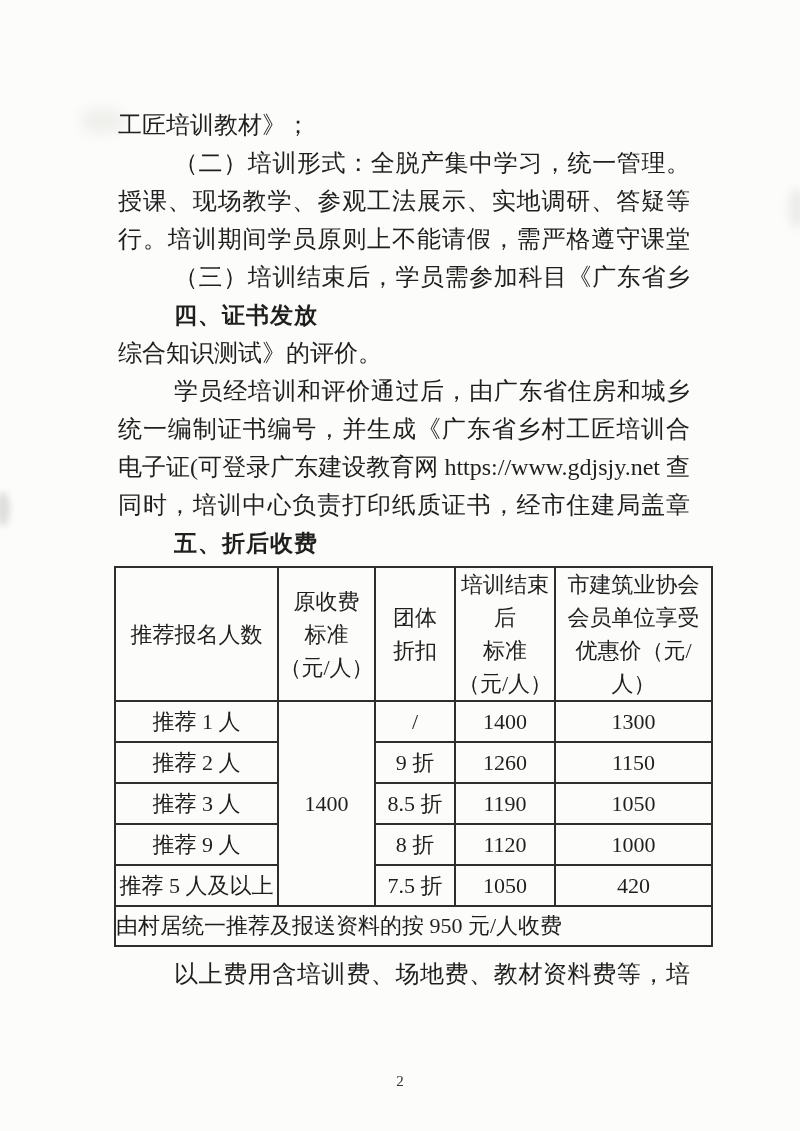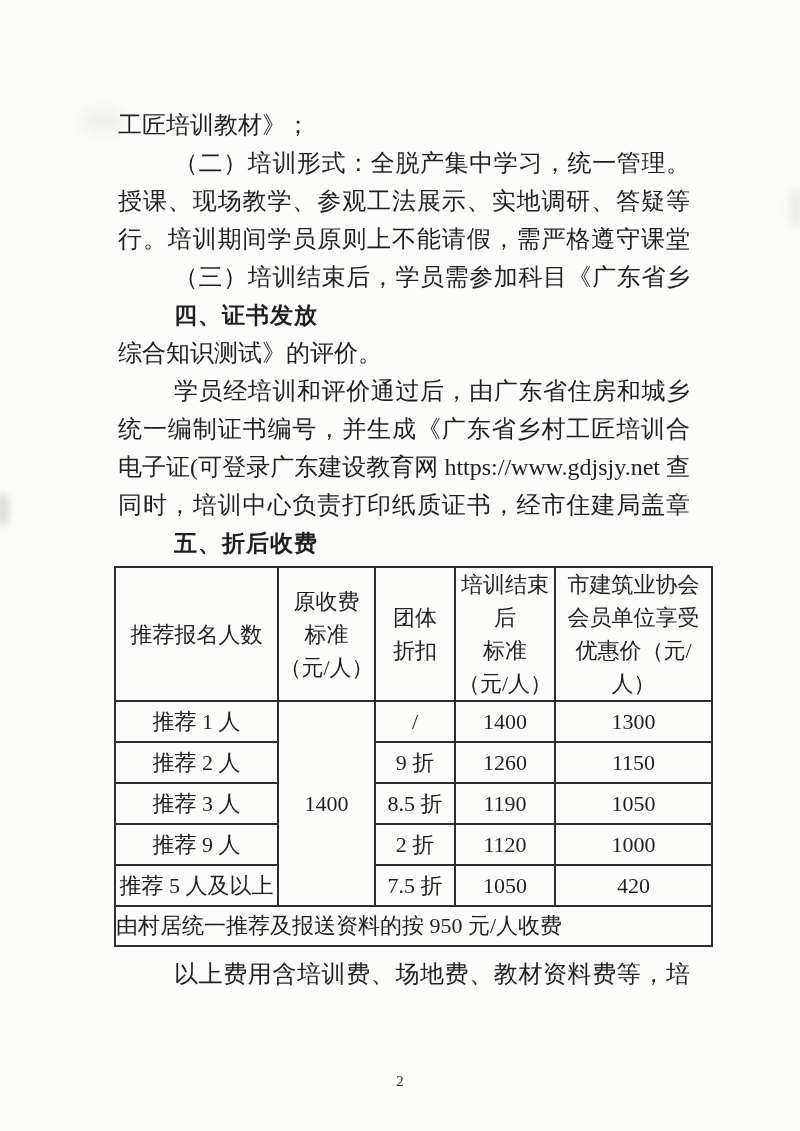--- a/index.html
+++ b/index.html
@@ -140,21 +140,21 @@
         <td class="cell">1150</td>
       </tr>
       <tr class="body-row">
         <td class="cell">推荐 3 人</td>
         <td class="cell">8.5 折</td>
         <td class="cell">1190</td>
         <td class="cell">1050</td>
       </tr>
       <tr class="body-row">
         <td class="cell">推荐 9 人</td>
-        <td class="cell">2 折</td>
+        <td class="cell">8 折</td>
         <td class="cell">1120</td>
         <td class="cell">1000</td>
       </tr>
       <tr class="body-row">
         <td class="cell">推荐 5 人及以上</td>
         <td class="cell">7.5 折</td>
         <td class="cell">1050</td>
         <td class="cell">420</td>
       </tr>
       <tr>

